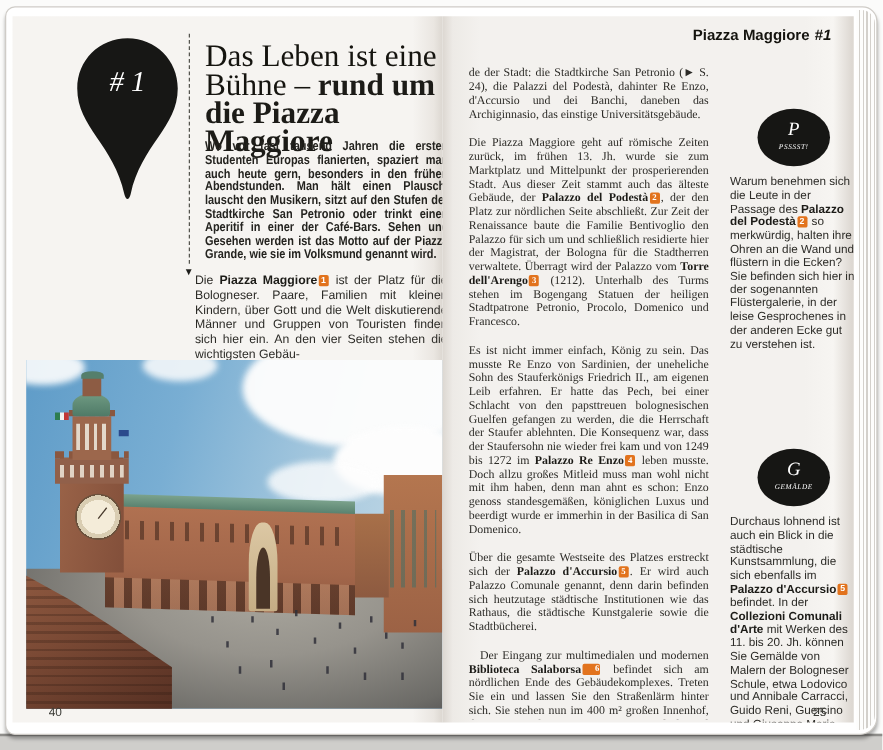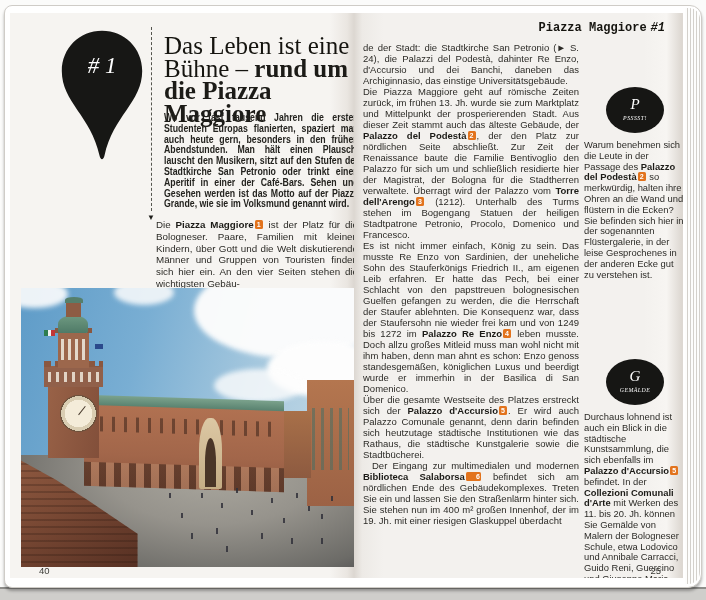--- a/index.html
+++ b/index.html
@@ -96,26 +96,26 @@
   .ph-clock:after{content:"";position:absolute;left:48%;top:22%;width:4%;height:30%;background:#46382a;
         transform:rotate(38deg);transform-origin:bottom center;}
   .ph-wing{left:-2%;top:55%;width:37%;height:46%;
         clip-path:polygon(0 12%,34% 30%,60% 46%,100% 72%,100% 100%,0 100%);
         background:linear-gradient(150deg,#935d43 0%,#7b4a35 45%,#552f22 100%);}
   .ph-wing:after{content:"";position:absolute;left:0;top:0;width:100%;height:100%;
         background:repeating-linear-gradient(0deg,rgba(40,22,14,.25) 0 2px,transparent 2px 7px);}
   .ph-people{left:0;top:0;width:100%;height:100%;}
 
   
-  .running-head{position:absolute;right:18px;top:8px;font-family:Liberation Mono, monospace;
+  .running-head{position:absolute;right:18px;top:8px;font-family:Liberation Sans, sans-serif;
         font-weight:bold;font-size:12px;color:#15140f;}
   .running-head .num{font-style:italic;margin-left:4px;}
   .maincol{position:absolute;left:9px;top:29px;width:216px;height:534px;overflow:hidden;
         font-size:9.5px;line-height:11px;text-align:justify;color:#2c2b27;}
-  .maincol p{margin:0;}
+  .maincol p{margin:12px;font-family:Liberation Serif, serif;}
   .maincol h2{margin:7px 0 2.5px;font-family:"Liberation Serif",serif;font-size:12px;
         line-height:13px;color:#14130e;text-align:left;}
   .p-indent{text-indent:9px;}
   .sidebar{position:absolute;left:230px;top:74px;width:102px;height:490px;}
   .note{position:absolute;left:0;width:102px;font-size:9.4px;line-height:10.8px;color:#2c2b27;}
   .note p{margin:0;}
   .note-1{top:0;}
   .note-2{top:272px;}
   .noteicon{width:58px;height:46px;margin:0 auto 7px;background:#161614;border-radius:50%;
         display:flex;flex-direction:column;align-items:center;justify-content:center;color:#fff;}

